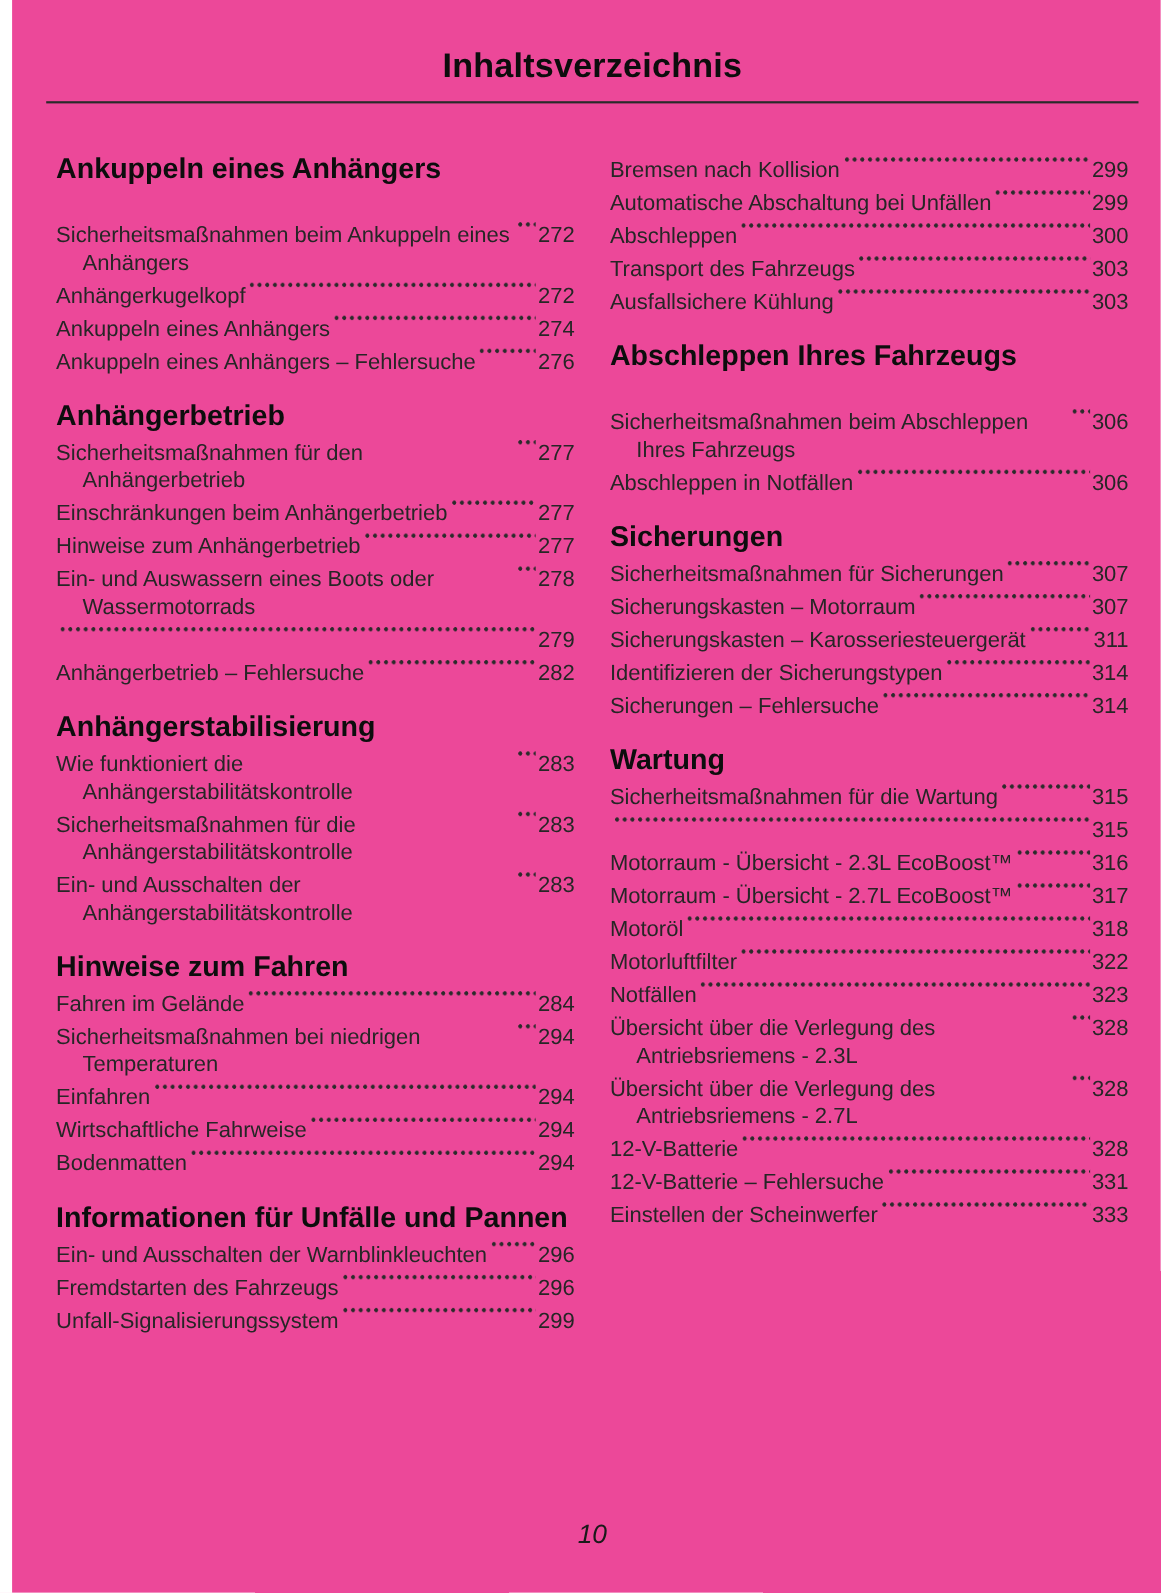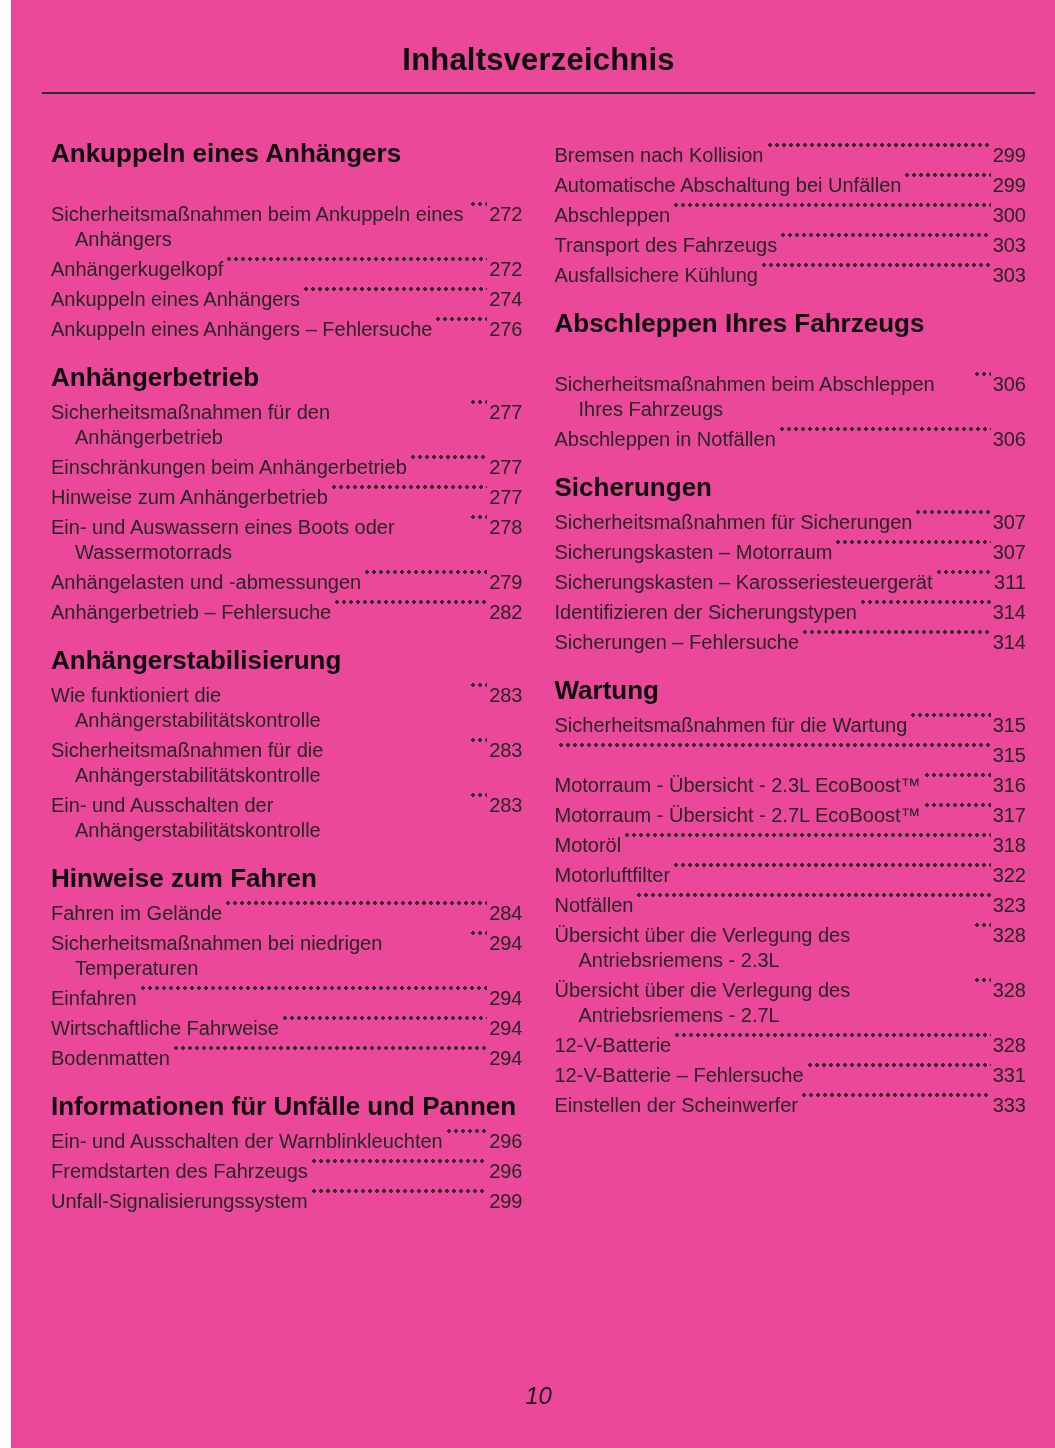--- a/index.html
+++ b/index.html
@@ -127,21 +127,20 @@
           <span class="entry-label">Hinweise zum Anhängerbetrieb</span>
           <span class="leader"></span>
           <span class="entry-page">277</span>
         </div>
         <div class="toc-entry">
           <span class="entry-label">Ein- und Auswassern eines Boots oder Wassermotorrads</span>
           <span class="leader"></span>
           <span class="entry-page">278</span>
         </div>
         <div class="toc-entry">
-          <span class="entry-label">Anhängelasten und -abmessungen</span>
           <span class="leader"></span>
           <span class="entry-page">279</span>
         </div>
         <div class="toc-entry">
           <span class="entry-label">Anhängerbetrieb – Fehlersuche</span>
           <span class="leader"></span>
           <span class="entry-page">282</span>
         </div>
         <h2 class="section-heading">Anhängerstabilisierung</h2>
         <div class="toc-entry">

